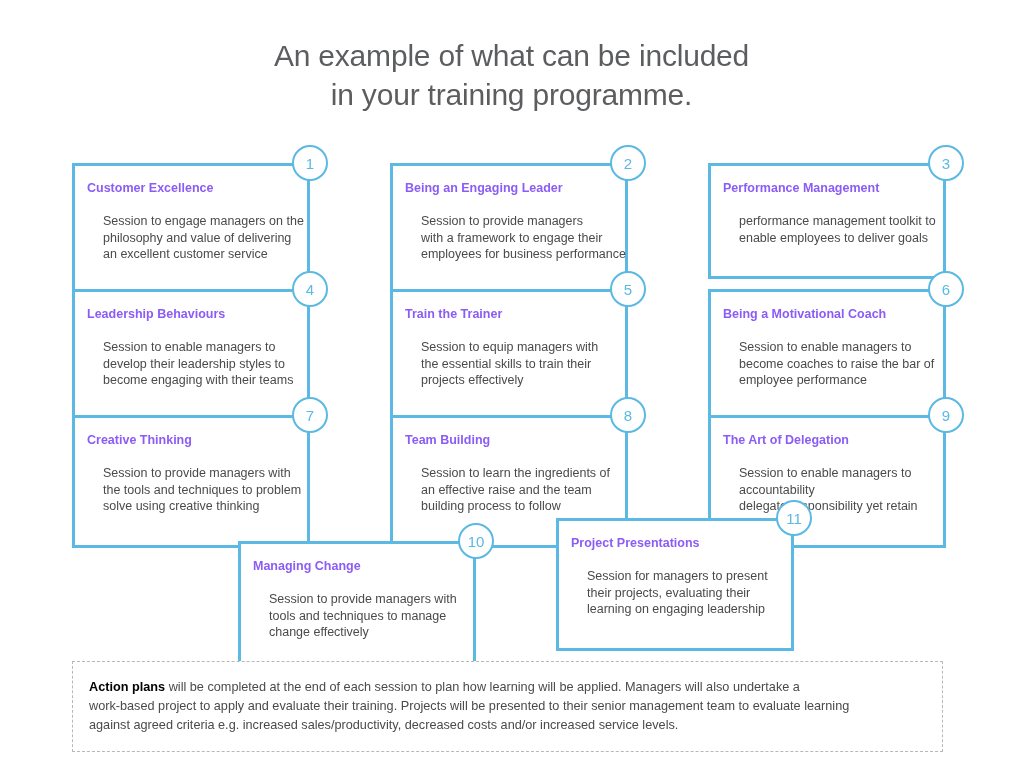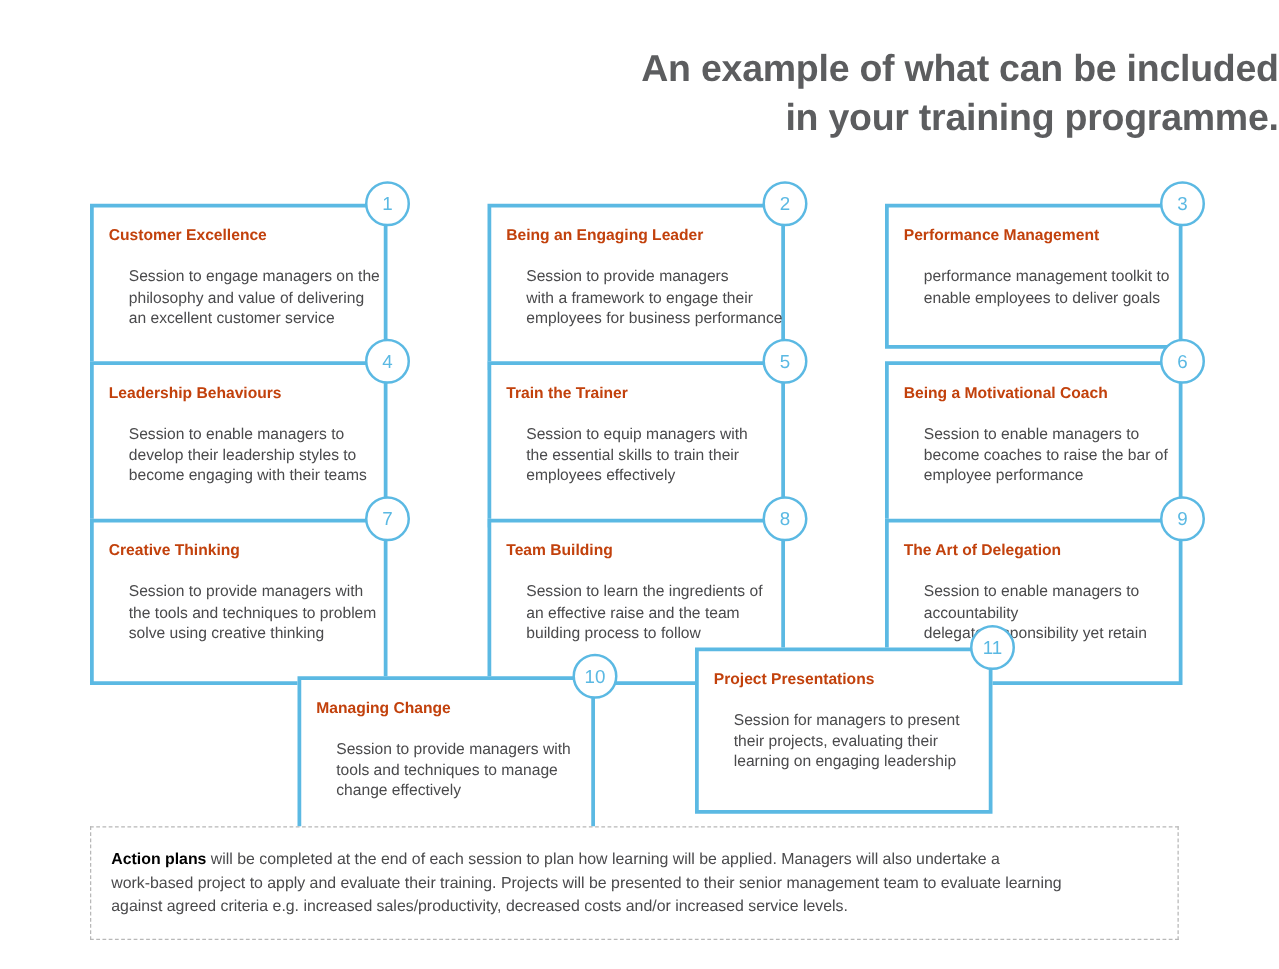--- a/index.html
+++ b/index.html
@@ -16,23 +16,23 @@
     overflow: hidden;
     color: #4d4d4f;
   }
 
   
   .title {
     position: absolute;
     left: 0;
     top: 36px;
     width: 1023px;
-    text-align: right;
+    text-align: center;
     font-size: 30px;
-    font-weight: bold;
+    font-weight: normal;
     line-height: 39px;
     color: #5c5d5f;
     letter-spacing: -0.2px;
   }
   .title .line { display: block; }
 
   
   .grid {
     position: absolute;
     left: 0;
@@ -46,21 +46,21 @@
     width: 238px;
     box-sizing: border-box;
     background: #ffffff;
     border: 3px solid #5bb9e3;
     padding: 14px 16px 14px 12px;
   }
 
   .card-title {
     font-size: 12.5px;
     font-weight: bold;
-    color: #c2410c;
+    color: #8b5cf6;
     line-height: 17px;
     margin: 0 0 1px 0;
     white-space: nowrap;
   }
 
   .card-desc {
     font-size: 12.5px;
     font-weight: normal;
     color: #4a4a4c;
     line-height: 16.5px;
@@ -151,21 +151,21 @@
         <span class="l">develop their leadership styles to</span>
         <span class="l">become engaging with their teams</span>
       </div>
     </div>
     <div class="card" style="left: 390px; top: 289px;">
       <div class="badge">5</div>
       <div class="card-title">Train the Trainer</div>
       <div class="card-desc">
         <span class="l">Session to equip managers with</span>
         <span class="l">the essential skills to train their</span>
-        <span class="l">employees effectively</span>
+        <span class="l">projects effectively</span>
       </div>
     </div>
     <div class="card" style="left: 708px; top: 289px;">
       <div class="badge">6</div>
       <div class="card-title">Being a Motivational Coach</div>
       <div class="card-desc">
         <span class="l">Session to enable managers to</span>
         <span class="l">become coaches to raise the bar of</span>
         <span class="l">employee performance</span>
       </div>

